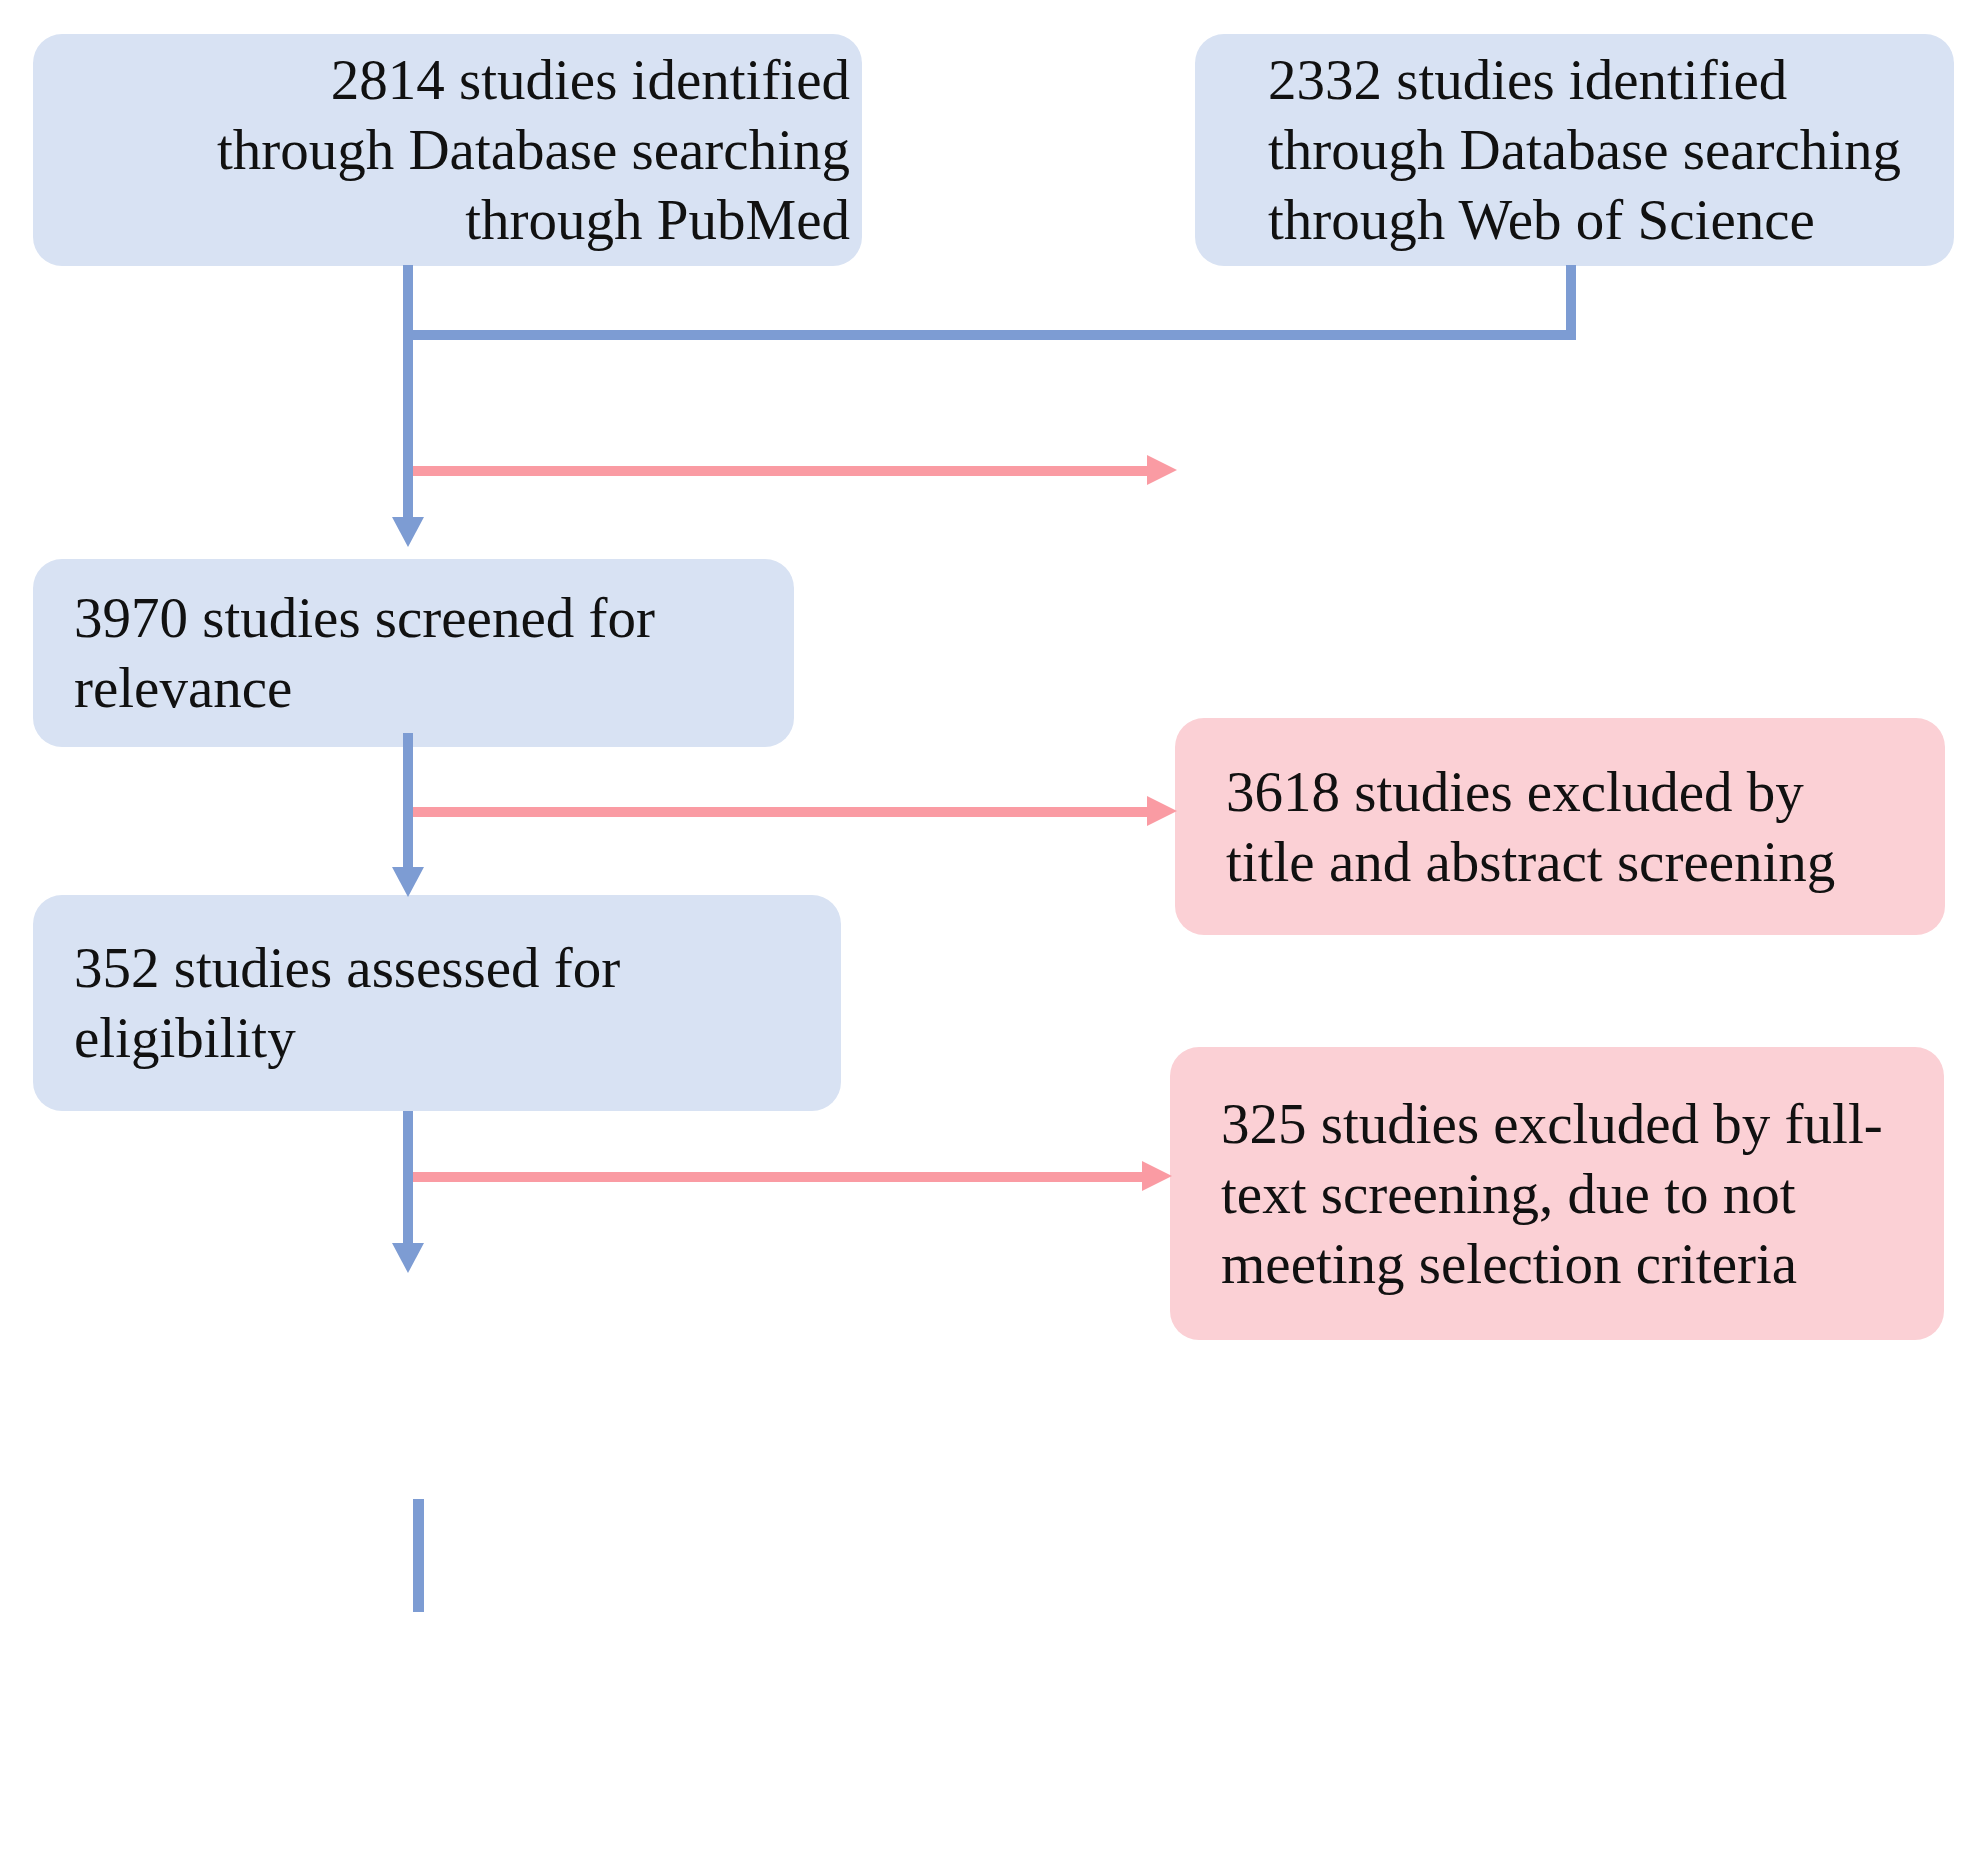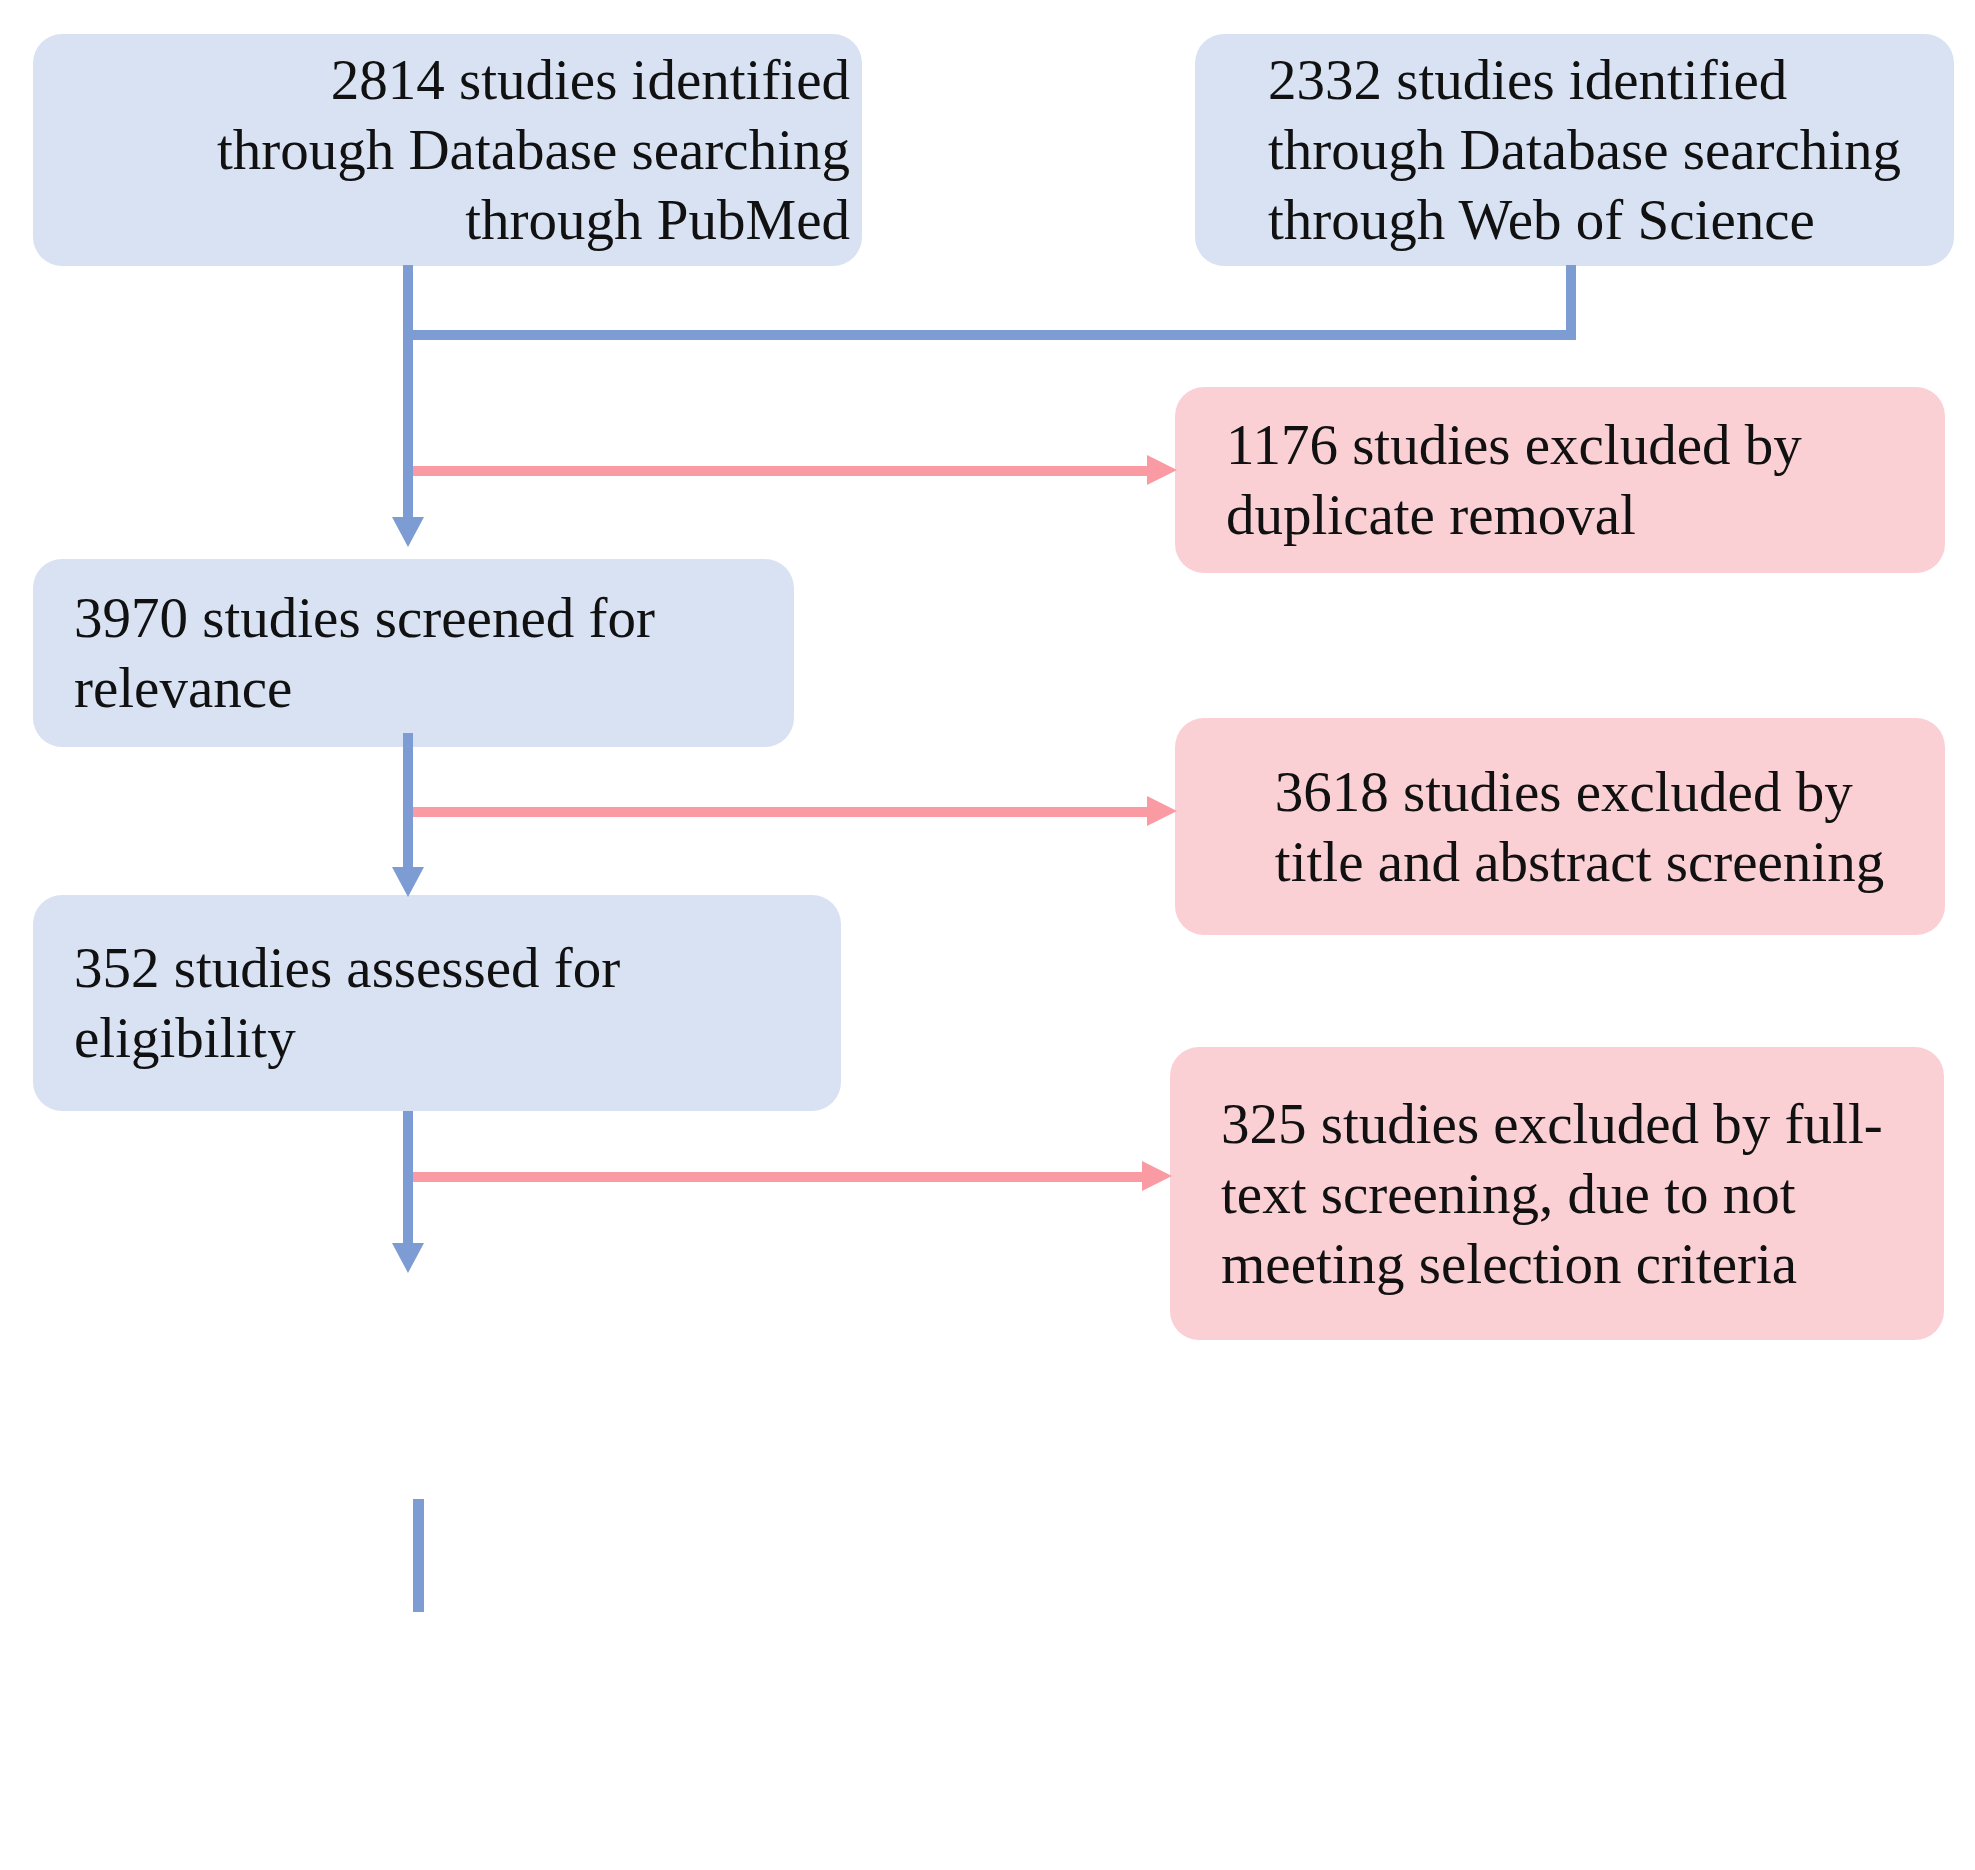--- a/index.html
+++ b/index.html
@@ -67,31 +67,27 @@
 through Database searching
 through PubMed</div>
   </div>
 
   <div class="box blue" style="left:1195px; top:34px; width:759px; height:232px;padding-left:32px;">
     <div class="box-text">2332 studies identified
 through Database searching
 through Web of Science</div>
   </div>
 
-  <div class="box pink" style="left:1175px; top:387px; width:770px; height:186px;">
-    <div class="box-text">1176 studies excluded by
-duplicate removal</div>
-  </div>
 
   <div class="box blue" style="left:33px; top:545px; width:761px; height:188px;margin-top:14px;">
     <div class="box-text">3970 studies screened for
 relevance</div>
   </div>
 
-  <div class="box pink" style="left:1175px; top:718px; width:770px; height:217px;align-items:center;">
+  <div class="box pink" style="left:1175px; top:718px; width:770px; height:217px;">
     <div class="box-text">3618 studies excluded by
 title and abstract screening</div>
   </div>
 
   <div class="box blue" style="left:33px; top:895px; width:808px; height:216px;">
     <div class="box-text">352 studies assessed for
 eligibility</div>
   </div>
 
   <div class="box pink" style="left:1170px; top:1047px; width:774px; height:293px;">

